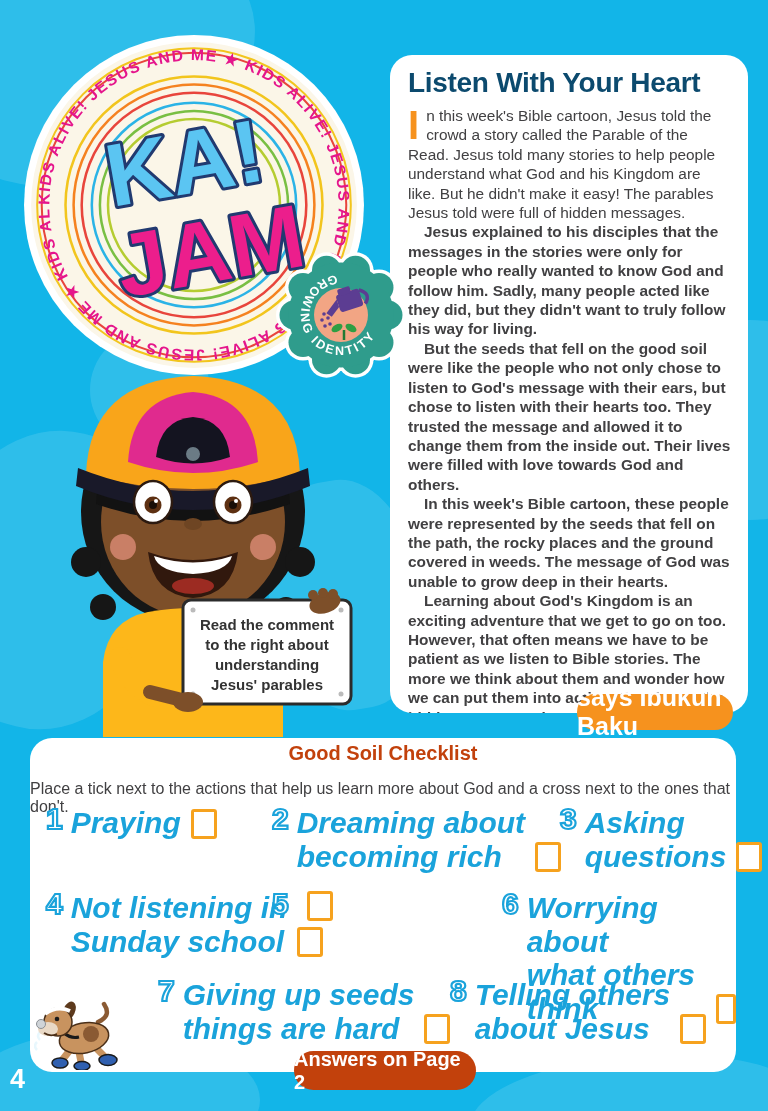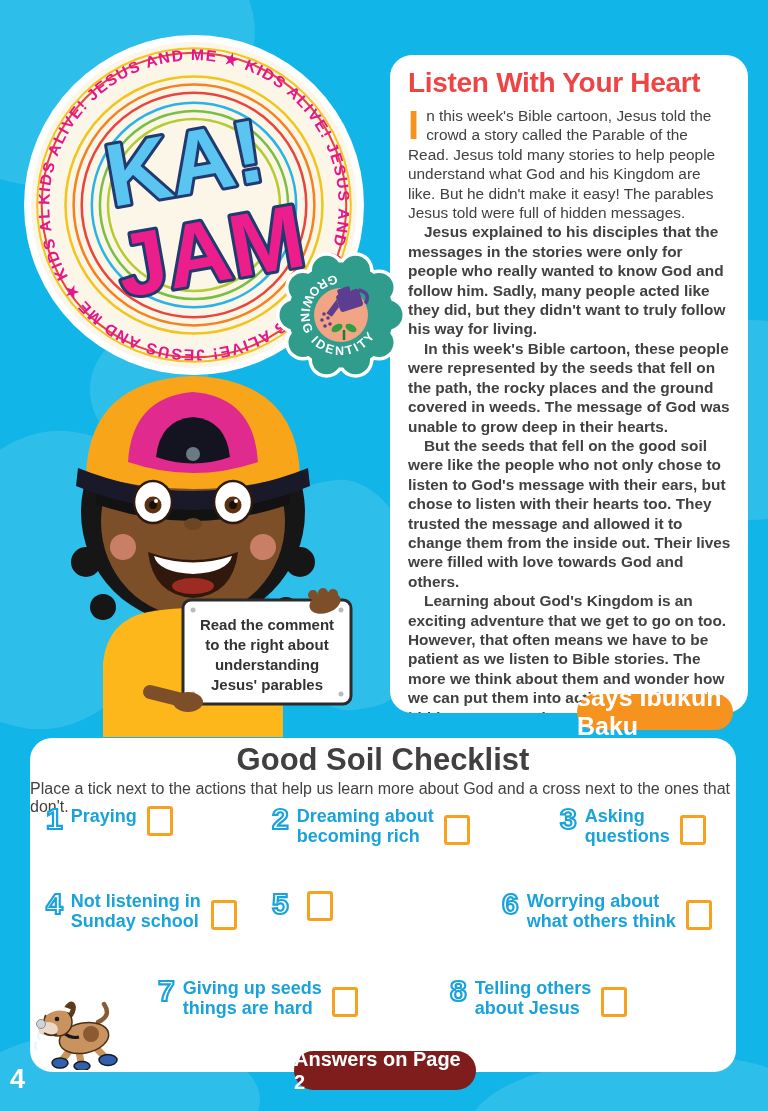--- a/index.html
+++ b/index.html
@@ -4,46 +4,46 @@
 <style>
   * { margin:0; padding:0; box-sizing:border-box; }
   body { font-family:"Liberation Sans", sans-serif; background:#0aa8dd; }
   .page { position:relative; width:768px; height:1111px; overflow:hidden; background:#12b5e8; }
 
   .blob { position:absolute; background:rgba(255,255,255,0.12); z-index:0; }
 
   
   .article-card { position:absolute; left:390px; top:55px; width:358px; height:658px;
     background:#fff; border-radius:22px; padding:12px 17px 10px 18px; overflow:hidden; z-index:1; }
-  .article-title { color:#ef4444; font-size:28px; font-weight:800; letter-spacing:-0.3px;
+  .article-title { color:#0c4a6e; font-size:28px; font-weight:800; letter-spacing:-0.3px;
     white-space:nowrap; margin-bottom:7px; }
   .article-card p { color:#414042; font-size:15.4px; line-height:1.26; }
   .article-card p.indent { text-indent:16px;font-weight:bold; }
   .dropcap { float:left; color:#f6921e; font-weight:800; font-size:40px; line-height:0.82;
     margin:3px 7px 0 0; }
   .says-badge { position:absolute; left:577px; top:694px; width:156px; height:36px;
     background:#f6921e; border-radius:18px; color:#fff; font-size:25px; font-weight:700;
     display:flex; align-items:center; justify-content:center; z-index:3; }
 
   
   .checklist-card { position:absolute; left:30px; top:738px; width:706px; height:334px;
     background:#fff; border-radius:22px; z-index:1; }
   .checklist-title { position:absolute; top:4px; left:0; width:100%; text-align:center;
-    color:#404040; font-size:31px; font-weight:800; }
+    color:#c2410c; font-size:20px; font-weight:800; }
   .checklist-instruction { position:absolute; top:42px; left:0; width:100%; text-align:left;
     color:#414042; font-size:16px; }
   .check-item { position:absolute; display:flex; align-items:flex-start; }
   .check-item .num { color:#1aa3db; -webkit-text-fill-color:#fff; -webkit-text-stroke:2.2px #1aa3db;
     font-size:30px; font-weight:800; line-height:1; margin:-2px 8px 0 0; }
-  .check-item .label { color:#1aa3db; font-size:18px; font-weight:800; line-height:1.12;
-    white-space:pre-line; }
+  .check-item .label { color:#1aa3db; font-size:30px; font-weight:800; line-height:1.12;
+    white-space:pre-line;font-style:italic; }
   .check-item .checkbox { display:inline-block; width:26px; height:30px; background:#fff;
     border:3px solid #f6a21e; border-radius:3px; align-self:flex-end; margin:0 0 1px 10px; }
   .answers-button { position:absolute; left:294px; top:1051px; width:182px; height:39px;
-    background:#7f1d1d; border-radius:20px; color:#fff; font-size:20px; font-weight:700;
+    background:#c2410c; border-radius:20px; color:#fff; font-size:20px; font-weight:700;
     display:flex; align-items:center; justify-content:center; z-index:4; }
 
   .page-number { position:absolute; left:10px; top:1064px; color:#fff; font-size:27px;
     font-weight:800; z-index:4; }
 
   .logo-wrap { position:absolute; left:22px; top:33px; width:344px; height:344px; z-index:2; }
   .identity-badge-wrap { position:absolute; left:276px; top:250px; width:130px; height:130px; z-index:3; }
   .character-wrap { position:absolute; left:28px; top:362px; width:360px; height:375px; z-index:2; }
   .dog-wrap { position:absolute; left:34px; top:996px; width:86px; height:74px; z-index:3; }
 </style>
@@ -204,22 +204,22 @@
         <circle cx="295" cy="231" r="5" fill="#7d4f29"></circle>
       <circle cx="305" cy="232" r="5" fill="#7d4f29"></circle>
       <ellipse cx="160" cy="340" rx="15" ry="10" fill="#7d4f29"></ellipse>
     </svg>
   </div>
 
   <div class="article-card">
     <h1 class="article-title">Listen With Your Heart</h1>
     <p><span class="dropcap">I</span><span>n this week's Bible cartoon, Jesus told the crowd a story called the Parable of the Read. Jesus told many stories to help people understand what God and his Kingdom are like. But he didn't make it easy! The parables Jesus told were full of hidden messages.</span></p>
     <p class="indent">Jesus explained to his disciples that the messages in the stories were only for people who really wanted to know God and follow him. Sadly, many people acted like they did, but they didn't want to truly follow his way for living.</p>
+    <p class="indent">But the seeds that fell on the good soil were like the people who not only chose to listen to God's message with their ears, but chose to listen with their hearts too. They trusted the message and allowed it to change them from the inside out. Their lives were filled with love towards God and others.</p>
     <p class="indent">In this week's Bible cartoon, these people were represented by the seeds that fell on the path, the rocky places and the ground covered in weeds. The message of God was unable to grow deep in their hearts.</p>
-    <p class="indent">But the seeds that fell on the good soil were like the people who not only chose to listen to God's message with their ears, but chose to listen with their hearts too. They trusted the message and allowed it to change them from the inside out. Their lives were filled with love towards God and others.</p>
     <p class="indent">Learning about God's Kingdom is an exciting adventure that we get to go on too. However, that often means we have to be patient as we listen to Bible stories. The more we think about them and wonder how we can put them into action, the clearer the hidden messages become. Then just like the seeds in the good soil, God's message is able to grow deep in our hearts!</p>
   </div>
   <div class="says-badge">says Ibukun Baku</div>
 
   <div class="checklist-card">
     <h2 class="checklist-title">Good Soil Checklist</h2>
     <div class="checklist-instruction">Place a tick next to the actions that help us learn more about God and a cross next to the ones that don't.</div>
 
     <div class="check-item" style="left:16px;top:68px;">
       <span class="num">1</span>

